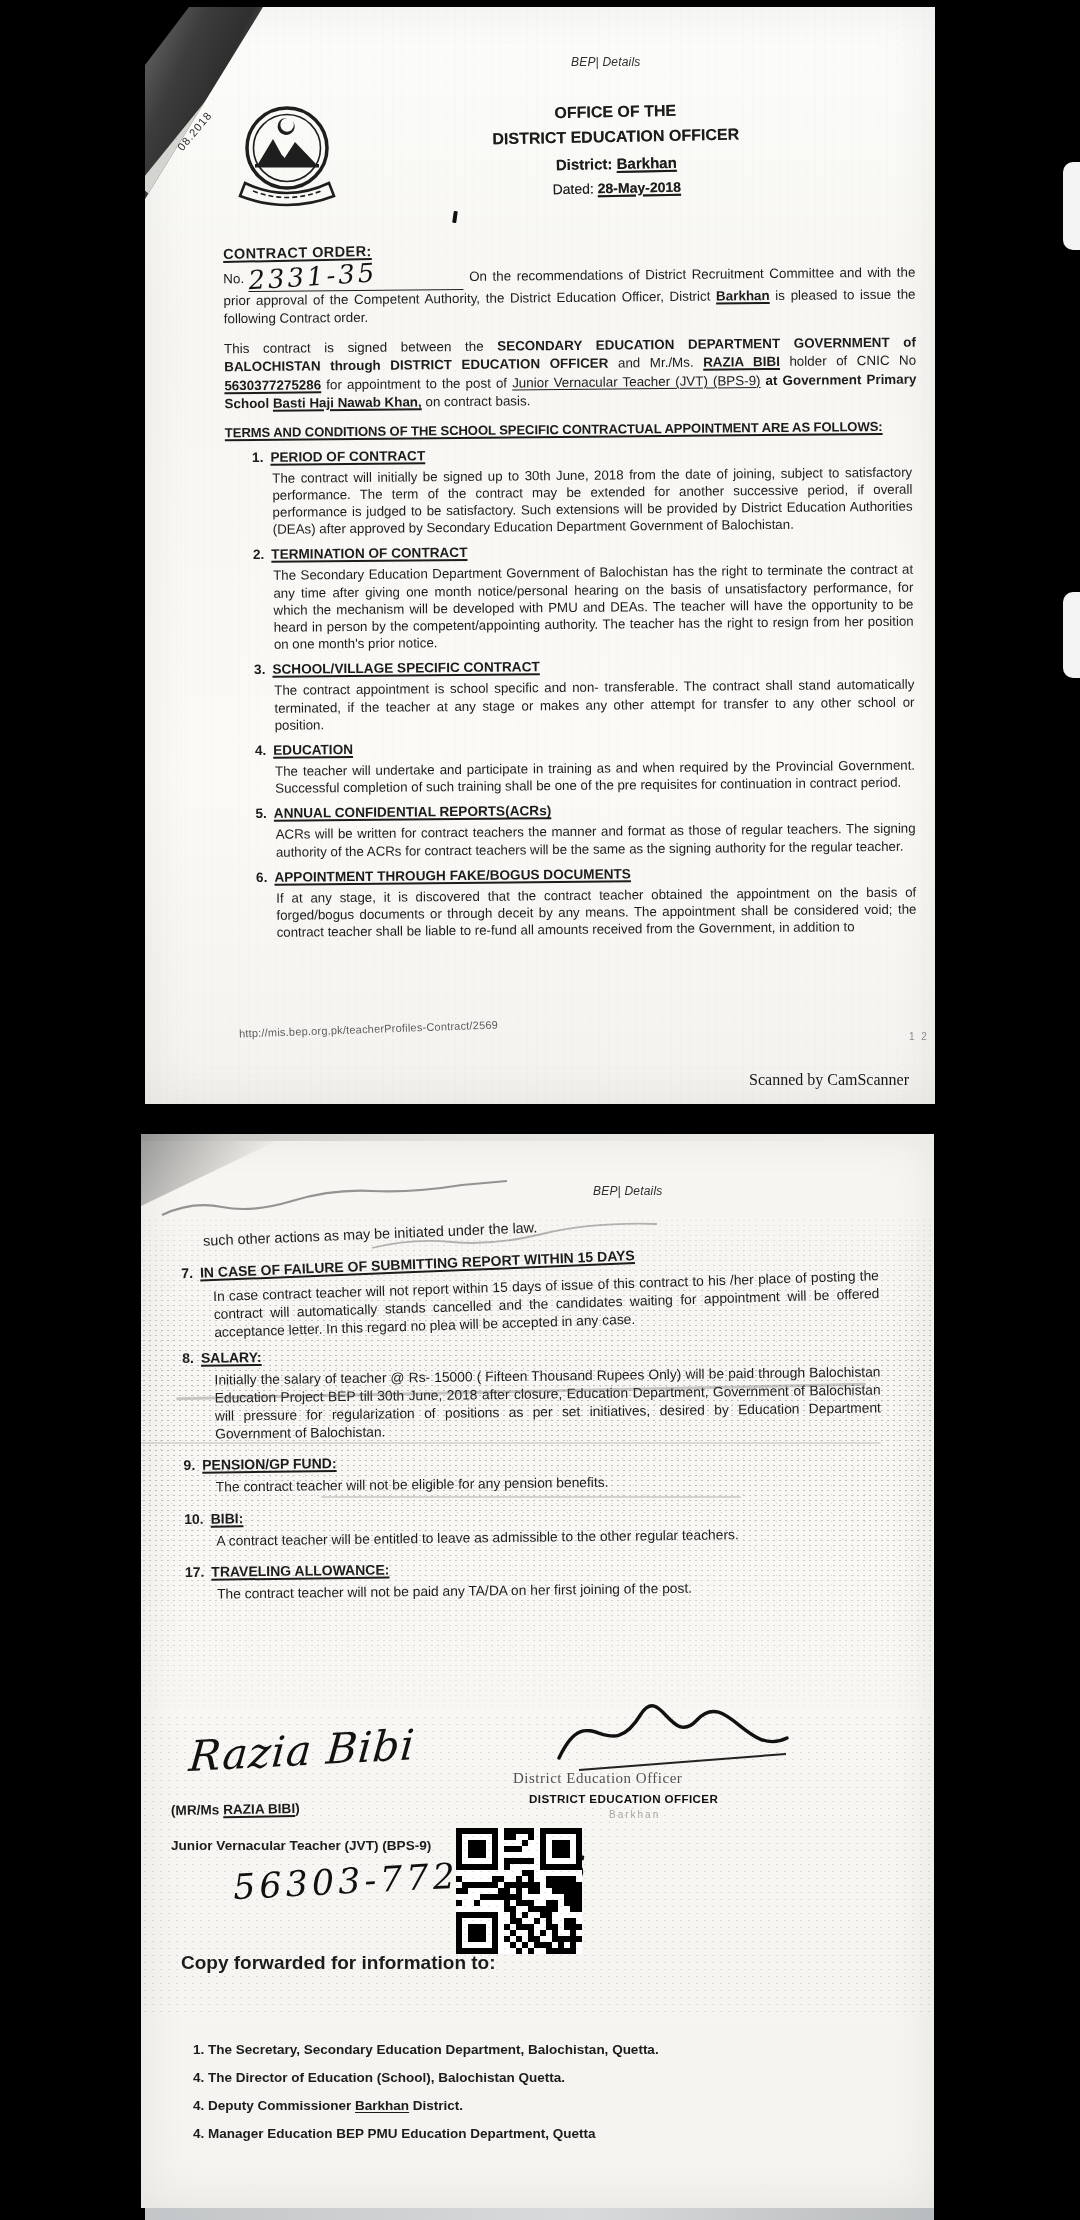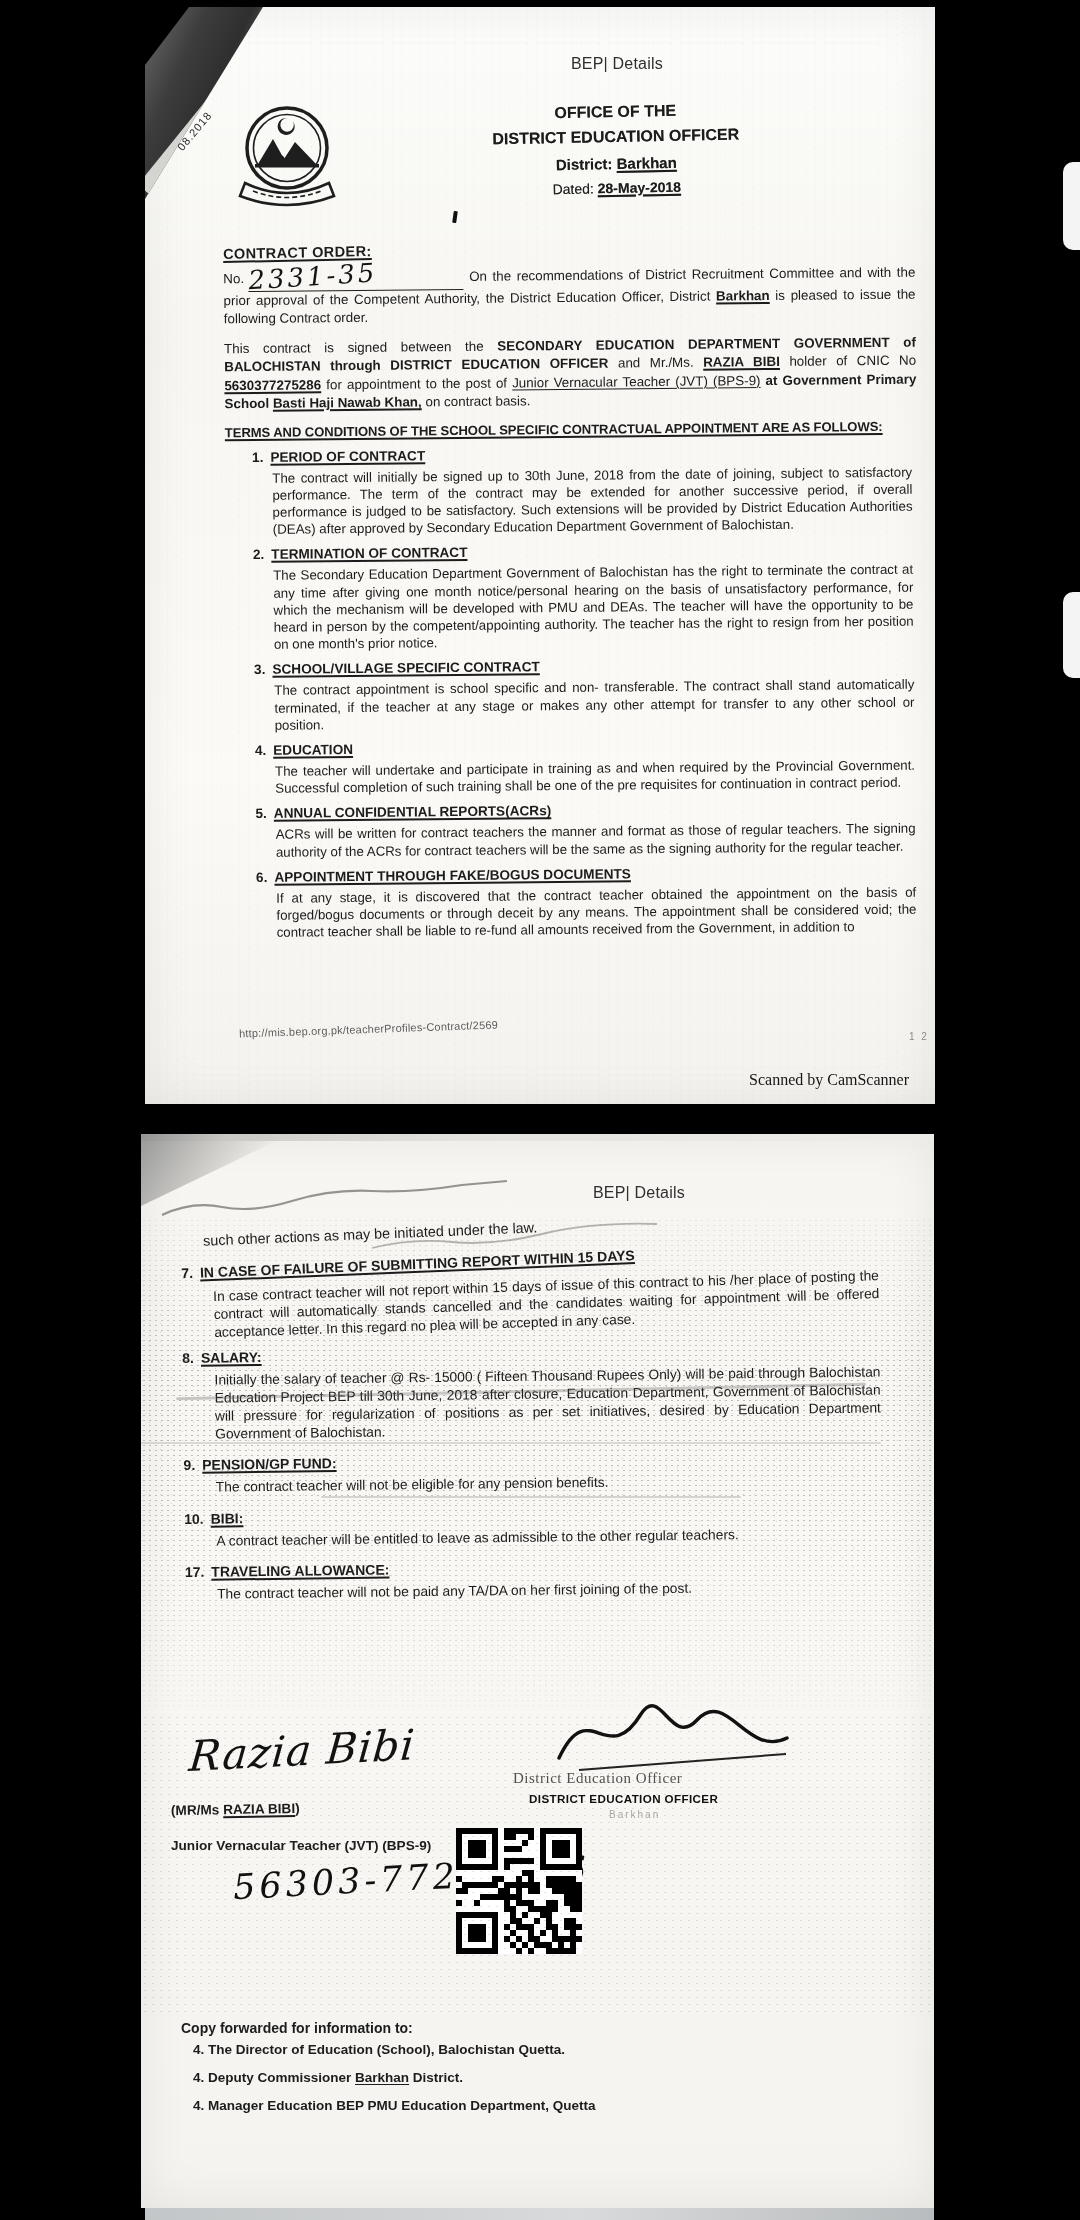--- a/index.html
+++ b/index.html
@@ -6,21 +6,21 @@
   html,body{margin:0;padding:0;background:#000;}
   .screen{position:relative;width:1080px;height:2220px;background:#000;overflow:hidden;font-family:"Liberation Sans",sans-serif;}
   .pg{position:absolute;overflow:hidden;color:#1c1c1c;background:linear-gradient(180deg,#fcfcfa,#f7f6f2 30%,#fbfaf6 70%,#f3f2ee);box-shadow:inset 0 0 50px rgba(0,0,0,.07);}
   .page1{left:145px;top:7px;width:790px;height:1097px;}
   .page2{left:141px;top:1134px;width:793px;height:1074px;background:linear-gradient(180deg,#f6f5f1,#f9f8f4 40%,#f4f3ef);}
   
   .fold{position:absolute;top:0;left:0;width:118px;height:192px;clip-path:polygon(0 0,100% 0,0 100%);background:linear-gradient(115deg,#6d6d6d 0%,#3d3d3d 30%,#2f2f2f 52%,#585858 68%,#8d8d8d 84%,#c9c9c6 100%);}
   .fold-band{position:absolute;left:-32px;top:96px;width:196px;height:30px;background:#e6e5e1;transform:rotate(-51deg);opacity:.9;}
   .fold-corner{position:absolute;top:0;left:0;width:44px;height:58px;clip-path:polygon(0 0,100% 0,0 100%);background:#000;}
   .corner-stamp{position:absolute;left:26px;top:118px;transform:rotate(-50deg);font-size:11px;color:#2e2e2e;letter-spacing:1px;}
-  .doc-label{position:absolute;font-size:16px;color:#2f2f2f;letter-spacing:.2px;}
+  .doc-label{position:absolute;font-size:12px;color:#2f2f2f;letter-spacing:.2px;font-style:italic;}
   .page1 .doc-label{left:426px;top:48px;}
   .page2 .doc-label{left:452px;top:50px;}
   
   .emblem{position:absolute;left:86px;top:94px;}
   .office{position:absolute;left:290px;top:96px;width:362px;text-align:center;transform:rotate(-1.1deg);text-shadow:0 0 .5px rgba(0,0,0,.5);}
   .office .l1{font-weight:bold;font-size:16px;margin-bottom:7px;}
   .office .l2{font-weight:bold;font-size:16px;margin-bottom:9px;}
   .office .l3{font-weight:bold;font-size:15px;margin-bottom:8px;}
   .office .l4{font-size:14px;}
   .uline{text-decoration:underline;text-decoration-thickness:1.6px;text-underline-offset:2px;}
@@ -59,21 +59,21 @@
   
   .sig-teacher{position:absolute;left:48px;top:592px;font-family:"DejaVu Serif",serif;font-style:italic;font-size:42px;letter-spacing:1px;color:#121212;transform:rotate(-3deg) skewX(-8deg);}
   .t-name{position:absolute;left:30px;top:668px;font-size:13.6px;transform:rotate(-1deg);}
   .t-title{position:absolute;left:30px;top:704px;font-size:13.6px;font-weight:bold;}
   .cnic-hand{position:absolute;left:92px;top:724px;font-family:"DejaVu Serif",serif;font-style:italic;font-size:35px;letter-spacing:4px;color:#101010;transform:rotate(-3deg);}
   .qr{position:absolute;left:315px;top:694px;width:126px;height:126px;background:#fff;}
   .o-sign{position:absolute;left:408px;top:552px;}
   .o-stamp{position:absolute;left:372px;top:636px;font-family:"Liberation Serif",serif;font-size:15px;color:#333;letter-spacing:.5px;transform:rotate(-2deeg);opacity:.85;filter:blur(.3px);}
   .o-title{position:absolute;left:388px;top:658px;font-size:11.6px;font-weight:bold;letter-spacing:.4px;color:#101010;}
   .o-sub{position:absolute;left:468px;top:675px;font-size:10px;color:#444;opacity:.45;filter:blur(.4px);letter-spacing:2px;}
-  .copy-head{position:absolute;left:40px;top:886px;font-size:14px;font-weight:bold;}
+  .copy-head{position:absolute;left:40px;top:818px;font-size:19px;font-weight:bold;}
   .copy-list{position:absolute;left:52px;top:902px;font-size:13.5px;font-weight:bold;line-height:28px;}
   
   .noiseA{position:absolute;inset:0;background-image:radial-gradient(rgba(20,20,20,.5) .7px,transparent 1px);background-size:9px 8px;opacity:.09;pointer-events:none;}
   .noiseB{position:absolute;left:0;right:0;top:84px;height:490px;background-image:radial-gradient(rgba(10,10,10,.85) .8px,transparent 1.1px),radial-gradient(rgba(30,30,30,.6) .7px,transparent 1px);background-size:6px 5px,11px 9px;background-position:0 0,3px 2px;opacity:.3;pointer-events:none;-webkit-mask-image:linear-gradient(180deg,rgba(0,0,0,.25),#000 30%,rgba(0,0,0,.9) 60%,rgba(0,0,0,.2));mask-image:linear-gradient(180deg,rgba(0,0,0,.25),#000 30%,rgba(0,0,0,.9) 60%,rgba(0,0,0,.2));}
   .noiseC{position:absolute;left:0;right:0;top:580px;height:300px;background-image:radial-gradient(rgba(10,10,10,.8) .7px,transparent 1px);background-size:8px 7px;opacity:.14;pointer-events:none;}
   
   .edge-notch{position:absolute;left:1063px;width:17px;background:#f4f4f4;border-radius:10px 0 0 10px;}
   .notch1{top:162px;height:88px;}
   .notch2{top:592px;height:86px;}
   .next-page-edge{position:absolute;left:145px;top:2208px;width:789px;height:12px;background:linear-gradient(90deg,#c3c6c8,#d8dadb 55%,#b9bcbe);}
@@ -361,20 +361,21 @@
     <svg class="o-sign" width="250" height="95" viewBox="0 0 250 95">
       <path d="M10 72 C40 8 58 84 92 28 C112 -2 122 62 148 34 C178 2 198 72 238 52" stroke="#111" stroke-width="3.4" fill="none" stroke-linecap="round"></path>
       <path d="M30 84 L237 68" stroke="#222" stroke-width="2" fill="none"></path>
     </svg>
     <div class="o-stamp">District Education Officer</div>
     <div class="o-title">DISTRICT EDUCATION OFFICER</div>
     <div class="o-sub">Barkhan</div>
 
     <div class="copy-head">Copy forwarded for information to:</div>
     <div class="copy-list">
+      <div><span>1. The Secretary, Secondary Education Department, Balochistan, Quetta.</span></div>
       <div><span>4. The Director of Education (School), Balochistan Quetta.</span></div>
       <div><span>4. Deputy Commissioner </span><span class="rt-u">Barkhan</span><span> District.</span></div>
       <div><span>4. Manager Education BEP PMU Education Department, Quetta</span></div>
     </div>
 
     <div class="noiseB"></div>
     <div class="noiseC"></div>
   </div>
 
   <div class="edge-notch notch1"></div>

